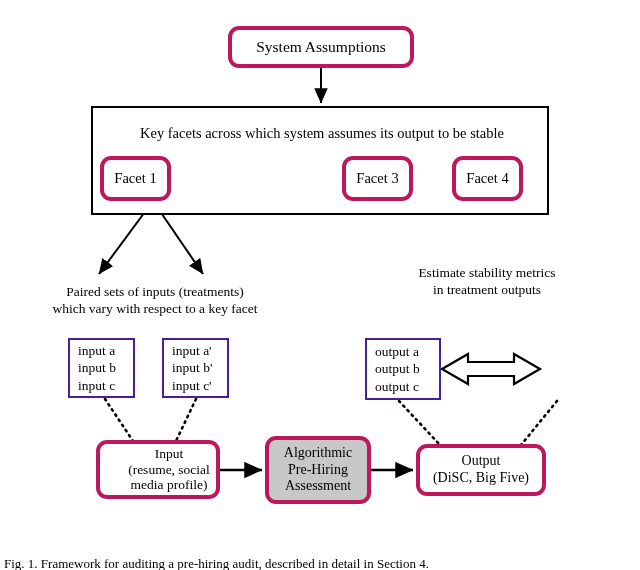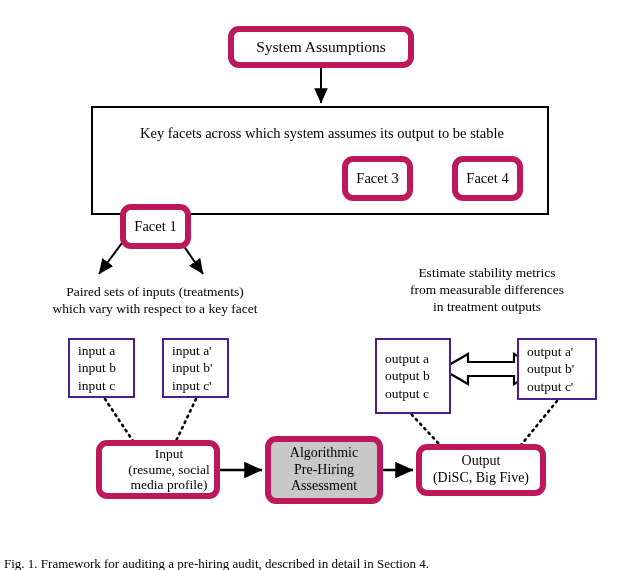--- a/index.html
+++ b/index.html
@@ -24,21 +24,21 @@
   svg.layer {
     position: absolute;
     left: 0; top: 0;
     width: 640px;
     height: 570px;
     pointer-events: none;
   }
   .node {
     position: absolute;
     box-sizing: border-box;
-    border: 6px solid #be185d;
+    border: 4px solid #be185d;
     background: #ffffff;
     display: flex;
     flex-direction: column;
     align-items: center;
     justify-content: center;
     text-align: center;
     line-height: 1.18;
   }
   .rounded { border-radius: 11px; }
   .gray { background: #c8c8c8; }
@@ -58,21 +58,21 @@
   #key-facets-title {
     position: absolute;
     left: 0; top: 17px; width: 458px;
     text-align: center;
     font-size: 14.5px;
   }
   .facet {
     top: 156px; width: 71px; height: 45px;
     font-size: 14.5px;
   }
-  #facet-1 { left: 120px; margin-top: 48px; }
+  #facet-1 { left: 100px; }
   #facet-2 { left: 230px; }
   #facet-3 { left: 342px; }
   #facet-4 { left: 452px; }
 
   .caption-block {
     position: absolute;
     text-align: center;
     font-size: 13.5px;
     line-height: 1.26;
   }
@@ -88,30 +88,30 @@
     display: flex;
     flex-direction: column;
     justify-content: center;
     align-items: flex-start;
     padding-left: 8px;
     font-size: 13.5px;
     line-height: 1.3;
   }
   #input-set-a  { left: 68px;  top: 338px; width: 67px;  height: 60px; }
   #input-set-b  { left: 162px; top: 338px; width: 67px;  height: 60px; }
-  #output-set-a { left: 375px; top: 338px; width: 76px;  height: 76px; }
+  #output-set-a { left: 365px; top: 338px; width: 76px;  height: 62px; }
   #output-set-b { left: 517px; top: 338px; width: 80px;  height: 62px; }
 
   #input-node {
     left: 96px; top: 440px; width: 124px; height: 59px;
     font-size: 13.5px;
     padding-left: 22px;
   }
   #assessment-node {
-    left: 265px; top: 436px; width: 118px; height: 68px;
+    left: 265px; top: 436px; width: 106px; height: 68px;
     font-size: 14px;
   }
   #output-node {
     left: 416px; top: 444px; width: 130px; height: 52px;
     font-size: 14px;
     align-items: center;
   }
   .node .line { display: block; white-space: nowrap; }
   .io-box .line { display: block; white-space: nowrap; }
   .caption-block .line { display: block; }
@@ -176,21 +176,20 @@
     <span class="line">Facet 4</span>
   </div>
 
   <div class="caption-block" id="paired-sets-caption">
     <span class="line">Paired sets of inputs (treatments)</span>
     <span class="line">which vary with respect to a key facet</span>
   </div>
 
   <div class="caption-block" id="estimate-caption">
     <span class="line">Estimate stability metrics</span>
-    <span class="line">from measurable differences</span>
     <span class="line">in treatment outputs</span>
   </div>
 
   <div class="io-box" id="input-set-a">
     <span class="line">input a</span>
     <span class="line">input b</span>
     <span class="line">input c</span>
   </div>
 
   <div class="io-box" id="input-set-b">
@@ -198,25 +197,20 @@
     <span class="line">input b'</span>
     <span class="line">input c'</span>
   </div>
 
   <div class="io-box" id="output-set-a">
     <span class="line">output a</span>
     <span class="line">output b</span>
     <span class="line">output c</span>
   </div>
 
-  <div class="io-box" id="output-set-b">
-    <span class="line">output a'</span>
-    <span class="line">output b'</span>
-    <span class="line">output c'</span>
-  </div>
 
   <div class="node rounded" id="input-node">
     <span class="line">Input</span>
     <span class="line">(resume, social</span>
     <span class="line">media profile)</span>
   </div>
 
   <div class="node rounded gray" id="assessment-node">
     <span class="line">Algorithmic</span>
     <span class="line">Pre-Hiring</span>

